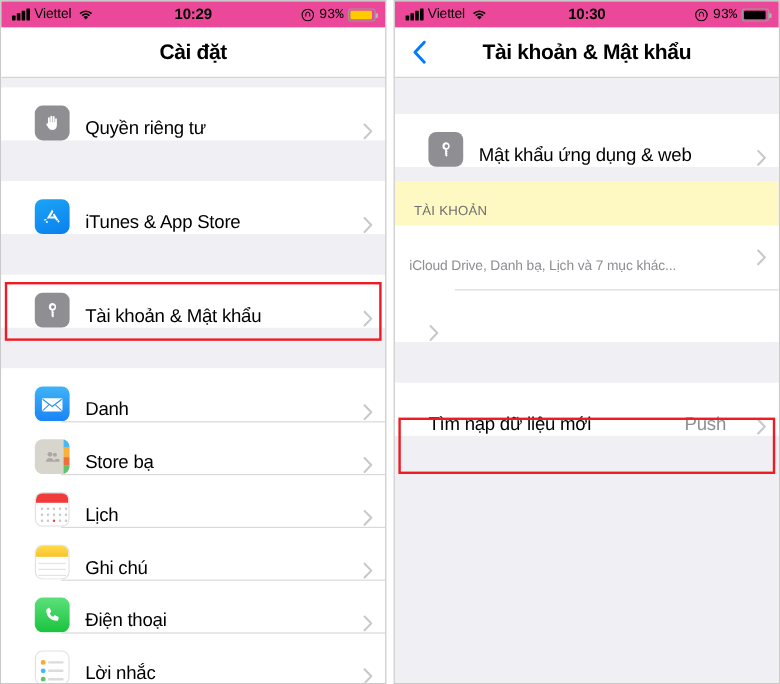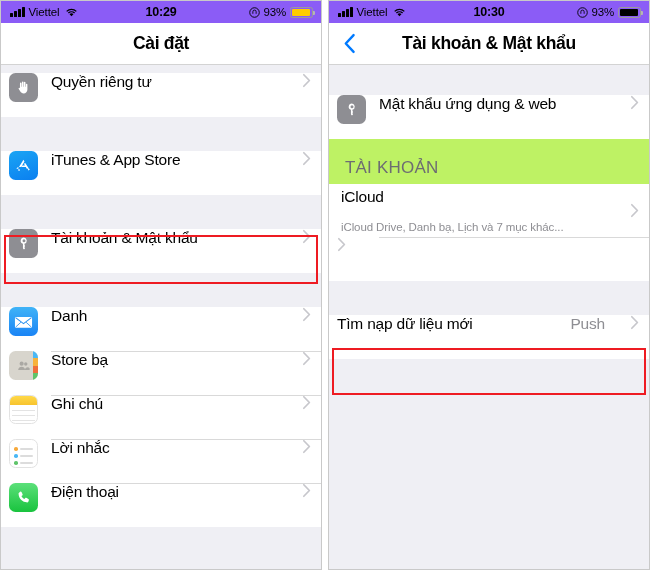--- a/index.html
+++ b/index.html
@@ -25,41 +25,41 @@
   .gap { width: 6px; height: 570px; background: #ffffff; flex: 0 0 auto; }
 
   
   .statusbar {
     height: 22px;
     display: flex;
     align-items: center;
     padding: 0 8px 0 9px;
     font-size: 12px;
     color: #000;
-    background: #8b5cf6;
+    background: #ec4899;
     position: relative;
   }
   .sb-left { display: flex; align-items: center; gap: 4px; }
   .bars { display: flex; align-items: flex-end; gap: 1.5px; height: 9px; }
   .bars i { display:block; width: 2.5px; background: #000; border-radius: .5px; }
   .bars i:nth-child(1){ height: 4px; }
   .bars i:nth-child(2){ height: 6px; }
   .bars i:nth-child(3){ height: 8px; }
   .bars i:nth-child(4){ height: 9.5px; }
   .carrier { font-size: 11.5px; letter-spacing: -0.1px; }
   .wifi { width: 13px; height: 11px; position: relative; margin-left: 1px; }
   .wifi svg { display:block; }
   .sb-time {
     position: absolute; left: 0; right: 0; text-align: center;
     font-size: 12.5px; font-weight: 700; letter-spacing: -0.2px;
     pointer-events: none;
   }
   .sb-right { margin-left: auto; display: flex; align-items: center; gap: 4px; }
   .lockicon { width: 11px; height: 11px; }
-  .batt-pct { font-size: 11.5px; letter-spacing: -0.2px; }
+  .batt-pct { font-size: 11.5px; letter-spacing: -0.2px; font-family: Liberation Mono, monospace; }
   .batt {
     width: 23px; height: 11px;
     border: 1px solid #9a9a9a; border-radius: 2.5px;
     position: relative; padding: 1px;
   }
   .batt::after {
     content: ""; position: absolute; right: -3px; top: 3.5px;
     width: 1.8px; height: 4px; background: #b5b5b5; border-radius: 0 1px 1px 0;
   }
   .batt span { display:block; height: 100%; border-radius: 1px; }
@@ -75,23 +75,23 @@
   .backbtn {
     position: absolute; left: 9px; top: 50%; transform: translateY(-50%);
     width: 22px; height: 26px; display:flex; align-items:center; justify-content:center;
   }
 
   
   .content { background: #efeff4; height: calc(570px - 64px); overflow: hidden; position: relative; }
   .group { background: #fff; }
   .spacer { background: #efeff4; }
   .row {
-    display: flex; align-items: flex-start;
+    display: flex; align-items: flex-end;
     height: 44px; background: #fff;
-    padding-left: 8px; padding-right: 10px;
+    padding-left: 28px; padding-right: 10px;
     position: relative;
   }
   .row + .row::before {
     content: ""; position: absolute; left: 50px; right: 0; top: 0;
     height: 1px; background: #d9d9d9;
   }
   .ico {
     width: 29px; height: 29px; border-radius: 6.5px;
     flex: 0 0 auto; margin-right: 13px;
     display: flex; align-items: center; justify-content: center;
@@ -101,22 +101,22 @@
   .rowvalue { font-size: 15.5px; color: #8e8e93; margin-right: 25px; letter-spacing: -0.2px; }
   .chev { width: 9px; height: 15px; flex: 0 0 auto; }
   .chev svg { display: block; }
 
   
   .row.two { height: 53px; align-items: center; padding-left: 12px; }
   .row.two .txtwrap { display: flex; flex-direction: column; justify-content: center; flex: 1 1 auto; }
   .row.two .sub { font-size: 11.5px; color: #8e8e93; margin-top: 15px; letter-spacing: -0.1px; }
 
   .sectionhdr {
-    font-size: 17px; color: #6d6d72; letter-spacing: 0.2px;
-    padding: 19px 0 6px 16px; background: #bef264;
+    font-size: 11px; color: #6d6d72; letter-spacing: 0.2px;
+    padding: 19px 0 6px 16px; background: #fef9c3; margin-top: 12px;
   }
 
   
   .hl { position: absolute; border: 2.5px solid #ee1b22; pointer-events: none; z-index: 5; }
 
   
   .ico-gray { background: #8e8e93; }
   .ico-appstore { background: linear-gradient(160deg,#1ba5f4 0%,#0a7ff0 100%); }
   .ico-mail { background: linear-gradient(180deg,#3fb3f7 0%,#1a84f5 100%); }
   .ico-contacts { background: #d8d5cd; }
@@ -275,31 +275,73 @@
             </span>
           </span>
           <span class="rowlabel">Store bạ</span>
           <span class="chev">
               <svg viewBox="0 0 10 16" width="9" height="15">
                 <path d="M2 1.6 8.2 8 2 14.4" fill="none" stroke="#c7c7cc" stroke-width="1.9" stroke-linecap="round" stroke-linejoin="round"></path>
               </svg>
             </span>
         </div>
 
+        <div class="row">
+          <span class="ico ico-white">
+            <span class="cal-top"></span>
+            <span class="cal-grid">
+              <i style="left:1px;top:1px"></i>
+                <i style="left:6px;top:1px"></i>
+                <i style="left:11px;top:1px"></i>
+                <i style="left:16px;top:1px"></i>
+                <i style="left:21px;top:1px"></i>
+              <i style="left:1px;top:6px"></i>
+                <i style="left:6px;top:6px"></i>
+                <i style="left:11px;top:6px"></i>
+                <i style="left:16px;top:6px"></i>
+                <i style="left:21px;top:6px"></i>
+              <i style="left:1px;top:11px"></i>
+                <i style="left:6px;top:11px"></i>
+                <i class="red" style="left:10.5px;top:10.5px"></i>
+                <i style="left:16px;top:11px"></i>
+                <i style="left:21px;top:11px"></i>
+            </span>
+          </span>
+          <span class="rowlabel">Lịch</span>
+          <span class="chev">
+              <svg viewBox="0 0 10 16" width="9" height="15">
+                <path d="M2 1.6 8.2 8 2 14.4" fill="none" stroke="#c7c7cc" stroke-width="1.9" stroke-linecap="round" stroke-linejoin="round"></path>
+              </svg>
+            </span>
+        </div>
 
         <div class="row">
           <span class="ico ico-white">
             <span class="notes-top"></span>
             <span class="notes-lines">
               <i style="top:2px"></i>
                 <i style="top:7px"></i>
                 <i style="top:12px"></i>
             </span>
           </span>
           <span class="rowlabel">Ghi chú</span>
+          <span class="chev">
+              <svg viewBox="0 0 10 16" width="9" height="15">
+                <path d="M2 1.6 8.2 8 2 14.4" fill="none" stroke="#c7c7cc" stroke-width="1.9" stroke-linecap="round" stroke-linejoin="round"></path>
+              </svg>
+            </span>
+        </div>
+
+        <div class="row">
+          <span class="ico ico-phone">
+            <svg viewBox="0 0 24 24" width="17" height="17">
+                <path d="M7.6 3.6c.7-.2 1.3.1 1.6.7l1.5 3c.3.6.1 1.3-.4 1.7l-1.2.9c.8 1.9 2.3 3.4 4.2 4.2l.9-1.2c.4-.5 1.1-.7 1.7-.4l3 1.5c.6.3.9.9.7 1.6l-.6 2.2c-.2.7-.8 1.1-1.5 1.1C10.3 18.9 5.1 13.7 5 6.5c0-.7.4-1.3 1.1-1.5z" fill="#fff"></path>
+              </svg>
+          </span>
+          <span class="rowlabel">Điện thoại</span>
           <span class="chev">
               <svg viewBox="0 0 10 16" width="9" height="15">
                 <path d="M2 1.6 8.2 8 2 14.4" fill="none" stroke="#c7c7cc" stroke-width="1.9" stroke-linecap="round" stroke-linejoin="round"></path>
               </svg>
             </span>
         </div>
 
         <div class="row">
           <span class="ico ico-white">
             <span class="rem-rows">
@@ -318,34 +360,20 @@
             </span>
           </span>
           <span class="rowlabel">Lời nhắc</span>
           <span class="chev">
               <svg viewBox="0 0 10 16" width="9" height="15">
                 <path d="M2 1.6 8.2 8 2 14.4" fill="none" stroke="#c7c7cc" stroke-width="1.9" stroke-linecap="round" stroke-linejoin="round"></path>
               </svg>
             </span>
         </div>
 
-        <div class="row">
-          <span class="ico ico-phone">
-            <svg viewBox="0 0 24 24" width="17" height="17">
-                <path d="M7.6 3.6c.7-.2 1.3.1 1.6.7l1.5 3c.3.6.1 1.3-.4 1.7l-1.2.9c.8 1.9 2.3 3.4 4.2 4.2l.9-1.2c.4-.5 1.1-.7 1.7-.4l3 1.5c.6.3.9.9.7 1.6l-.6 2.2c-.2.7-.8 1.1-1.5 1.1C10.3 18.9 5.1 13.7 5 6.5c0-.7.4-1.3 1.1-1.5z" fill="#fff"></path>
-              </svg>
-          </span>
-          <span class="rowlabel">Điện thoại</span>
-          <span class="chev">
-              <svg viewBox="0 0 10 16" width="9" height="15">
-                <path d="M2 1.6 8.2 8 2 14.4" fill="none" stroke="#c7c7cc" stroke-width="1.9" stroke-linecap="round" stroke-linejoin="round"></path>
-              </svg>
-            </span>
-        </div>
-
       </div>
 
       <div class="hl" style="left:3px; top:170px; width:314px; height:49px;"></div>
 
     </div>
   </div>
 
   <div class="gap"></div>
 
   <div class="phone">
@@ -409,21 +437,20 @@
               </svg>
             </span>
         </div>
       </div>
 
       <div class="sectionhdr">TÀI KHOẢN</div>
 
       <div class="group">
         <div class="row two">
           <span class="txtwrap">
-            <span class="rowlabel">iCloud</span>
             <span class="sub">iCloud Drive, Danh bạ, Lịch và 7 mục khác...</span>
           </span>
           <span class="chev">
               <svg viewBox="0 0 10 16" width="9" height="15">
                 <path d="M2 1.6 8.2 8 2 14.4" fill="none" stroke="#c7c7cc" stroke-width="1.9" stroke-linecap="round" stroke-linejoin="round"></path>
               </svg>
             </span>
         </div>
         <div class="row">
           <span class="chev">

